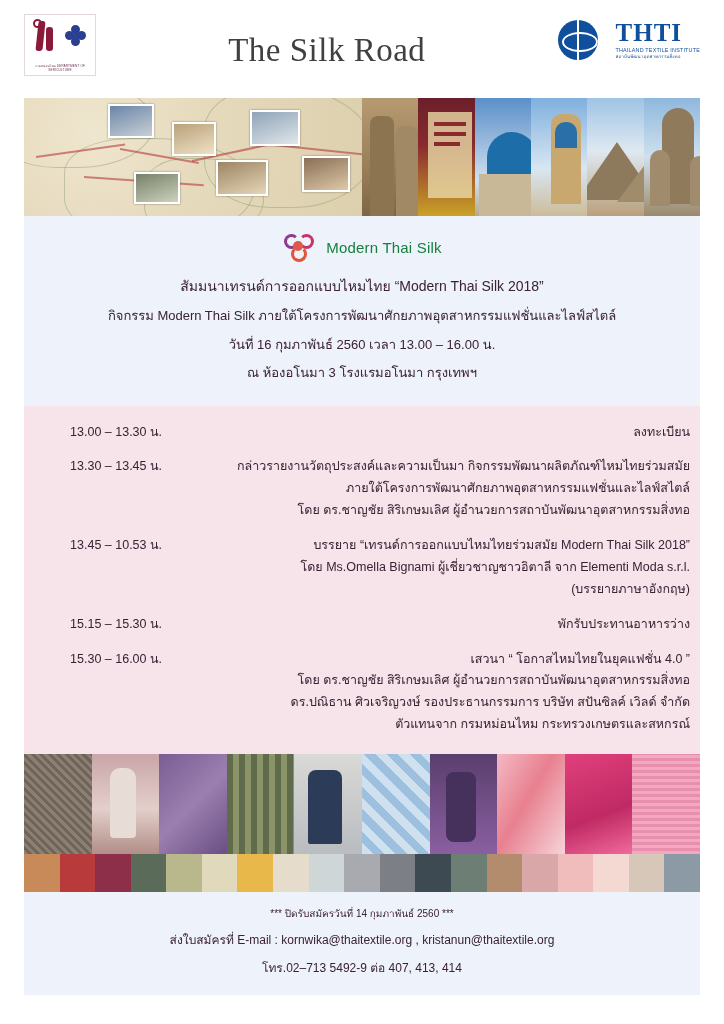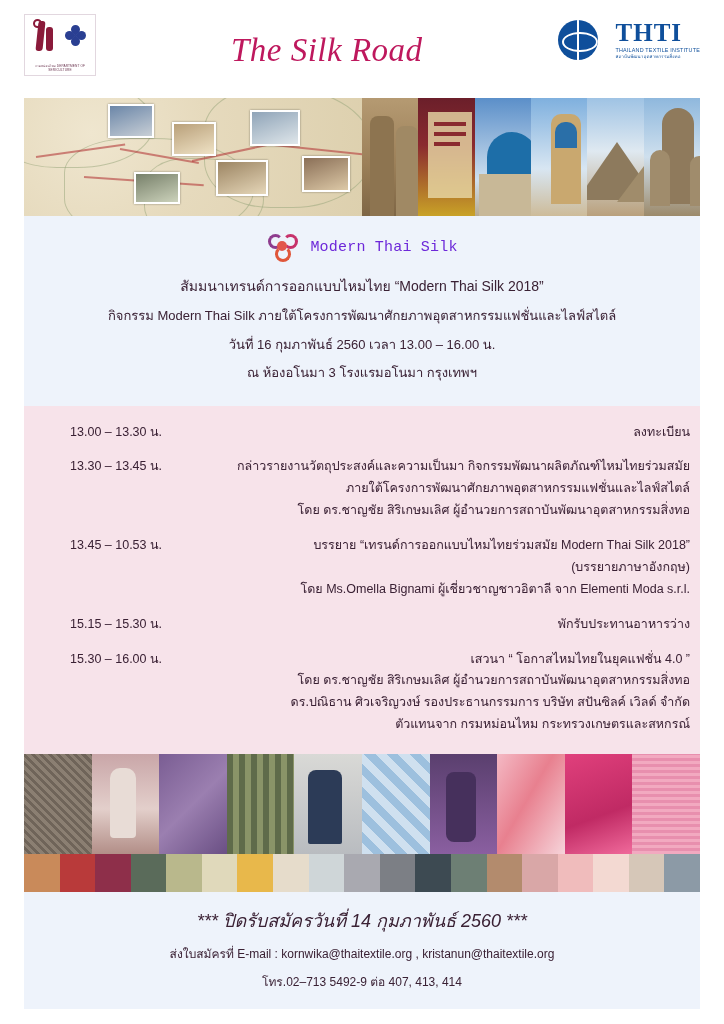--- a/index.html
+++ b/index.html
@@ -79,23 +79,22 @@
     text-align: center;
     font-size: 3.2px;
     color: #6b3550;
     line-height: 1.25;
     letter-spacing: 0.1px;
   }
   .title-main {
     flex: 1 1 auto;
     text-align: center;
     font-family: "Liberation Serif", serif;
-    font-style: italic;
     font-size: 33px;
-    color: #be185d;
+    color: #404040;
     letter-spacing: 0.5px;
     padding-top: 18px;
   }
   .logo-right {
     flex: 0 0 auto;
     display: flex;
     align-items: center;
     gap: 18px;
     padding-top: 6px;
   }
@@ -208,23 +207,22 @@
     position: absolute;
     display: block;
     border-radius: 50%;
   }
   .bm1 { left: 2px; top: 2px; width: 15px; height: 15px; border: 3px solid #8e3c8e; border-right-color: transparent; }
   .bm2 { right: 2px; top: 2px; width: 15px; height: 15px; border: 3px solid #c7326b; border-left-color: transparent; }
   .bm3 { left: 9px; bottom: 0px; width: 16px; height: 16px; border: 3px solid #e0563a; border-top-color: transparent; }
   .bm4 { left: 11px; top: 9px; width: 10px; height: 10px; background: #e2574c; }
   .brandtext {
     font-size: 15px;
-    color: #6d28d9;
+    color: #15803d;
     letter-spacing: .2px;
-    font-family: Liberation Mono, monospace;
   }
   .intro p {
     margin: 0 0 9px 0;
     font-size: 13.5px;
     line-height: 1.5;
     color: #3a2134;
   }
   .intro p.l1 { font-size: 14px; }
   .intro p.l2 { font-size: 13px; }
 
@@ -269,21 +267,21 @@
   .color-strip .sw { flex: 1 1 0; }
 
   
   .footer {
     margin: 0 24px;
     background: #eef3fb;
     text-align: center;
     padding: 14px 10px 18px 10px;
     color: #3a2134;
   }
-  .footer .f1 { font-size: 18px; margin-bottom: 9px; font-style: italic; }
+  .footer .f1 { font-size: 10px; margin-bottom: 9px; }
   .footer .f2 { font-size: 12px; margin-bottom: 9px; }
   .footer .f3 { font-size: 12px; }
 </style>
 </head>
 <body>
 
 <div class="page">
 
   <div class="header">
     <div class="logo-left">
@@ -401,22 +399,22 @@
           <div>กล่าวรายงานวัตถุประสงค์และความเป็นมา กิจกรรมพัฒนาผลิตภัณฑ์ไหมไทยร่วมสมัย</div>
           <div>ภายใต้โครงการพัฒนาศักยภาพอุตสาหกรรมแฟชั่นและไลฟ์สไตล์</div>
           <div>โดย  ดร.ชาญชัย  สิริเกษมเลิศ  ผู้อำนวยการสถาบันพัฒนาอุตสาหกรรมสิ่งทอ</div>
         </div>
       </div>
 
       <div class="row">
         <div class="time">13.45 – 10.53 น.</div>
         <div class="detail">
           <div>บรรยาย “เทรนด์การออกแบบไหมไทยร่วมสมัย Modern Thai Silk 2018”</div>
+          <div>โดย Ms.Omella Bignami  ผู้เชี่ยวชาญชาวอิตาลี จาก Elementi Moda s.r.l.</div>
           <div>(บรรยายภาษาอังกฤษ)</div>
-          <div>โดย Ms.Omella Bignami  ผู้เชี่ยวชาญชาวอิตาลี จาก Elementi Moda s.r.l.</div>
         </div>
       </div>
 
       <div class="row">
         <div class="time">15.15 – 15.30 น.</div>
         <div class="detail">
           <div>พักรับประทานอาหารว่าง</div>
         </div>
       </div>
 

